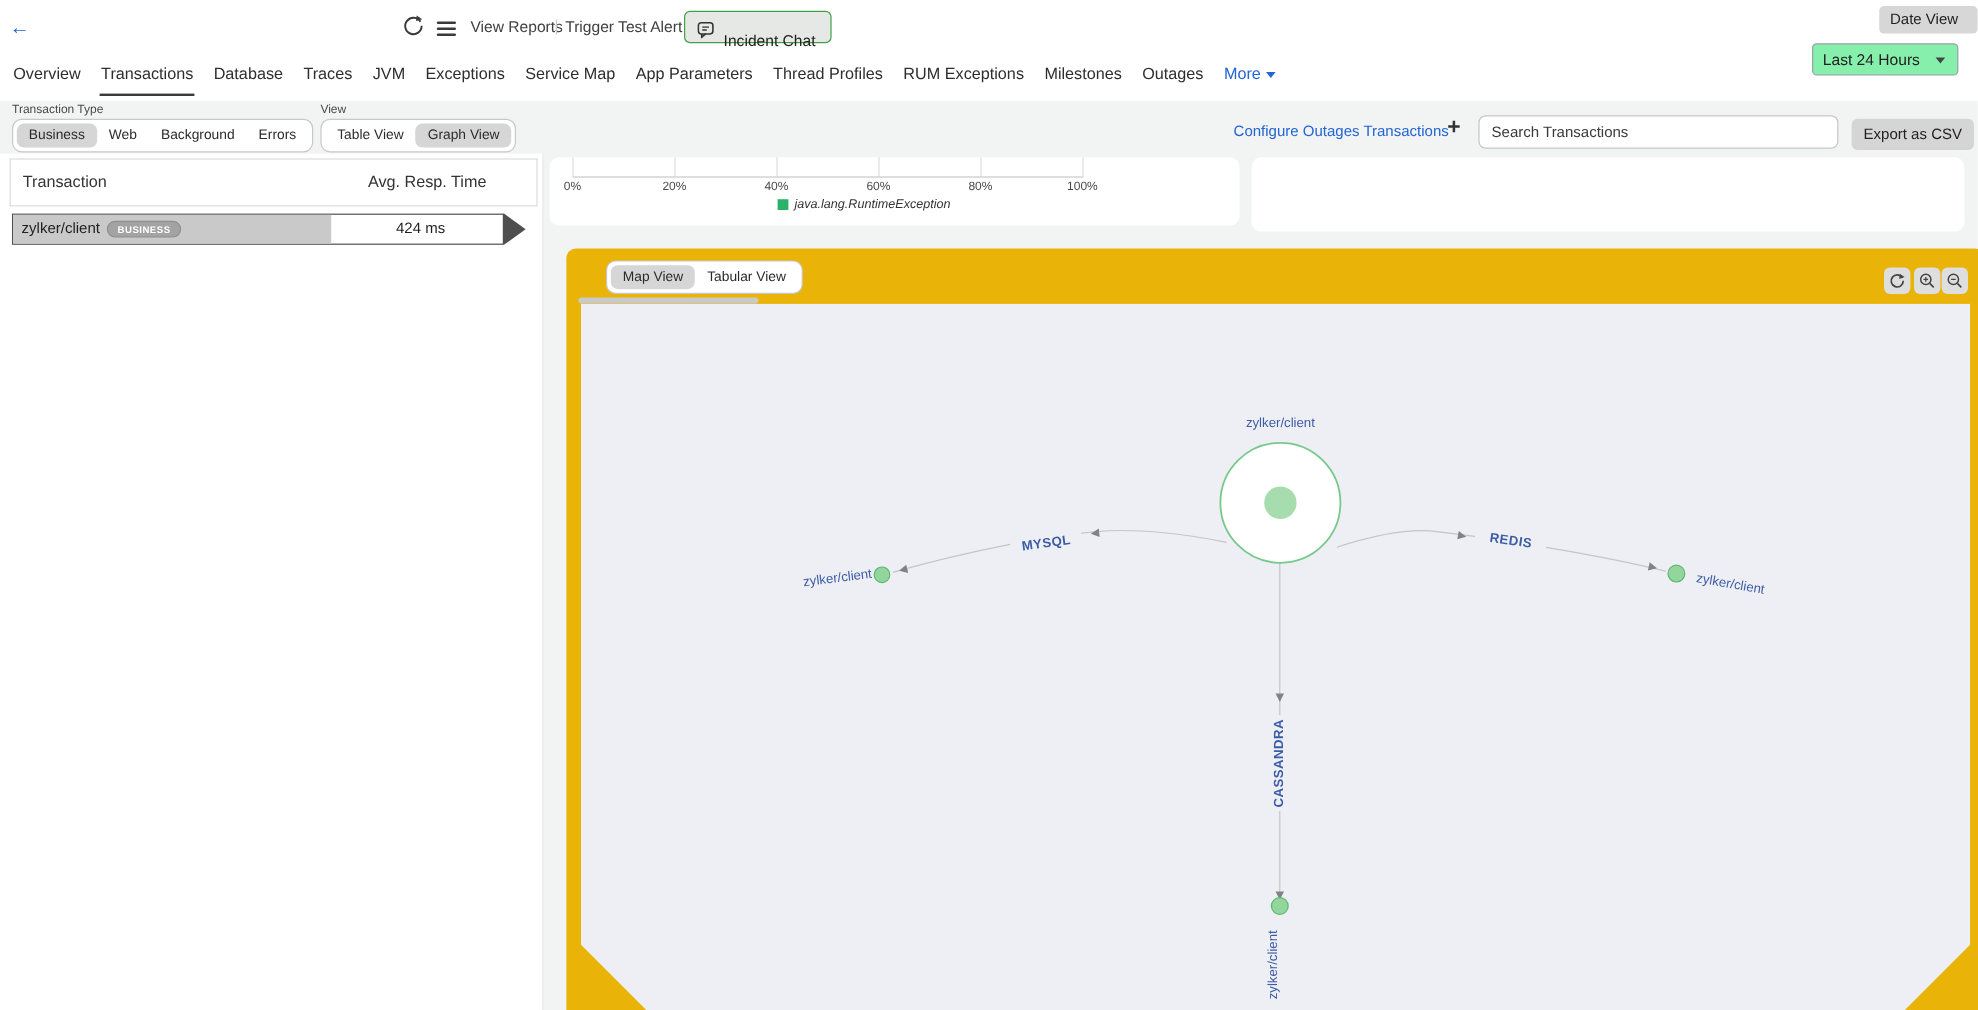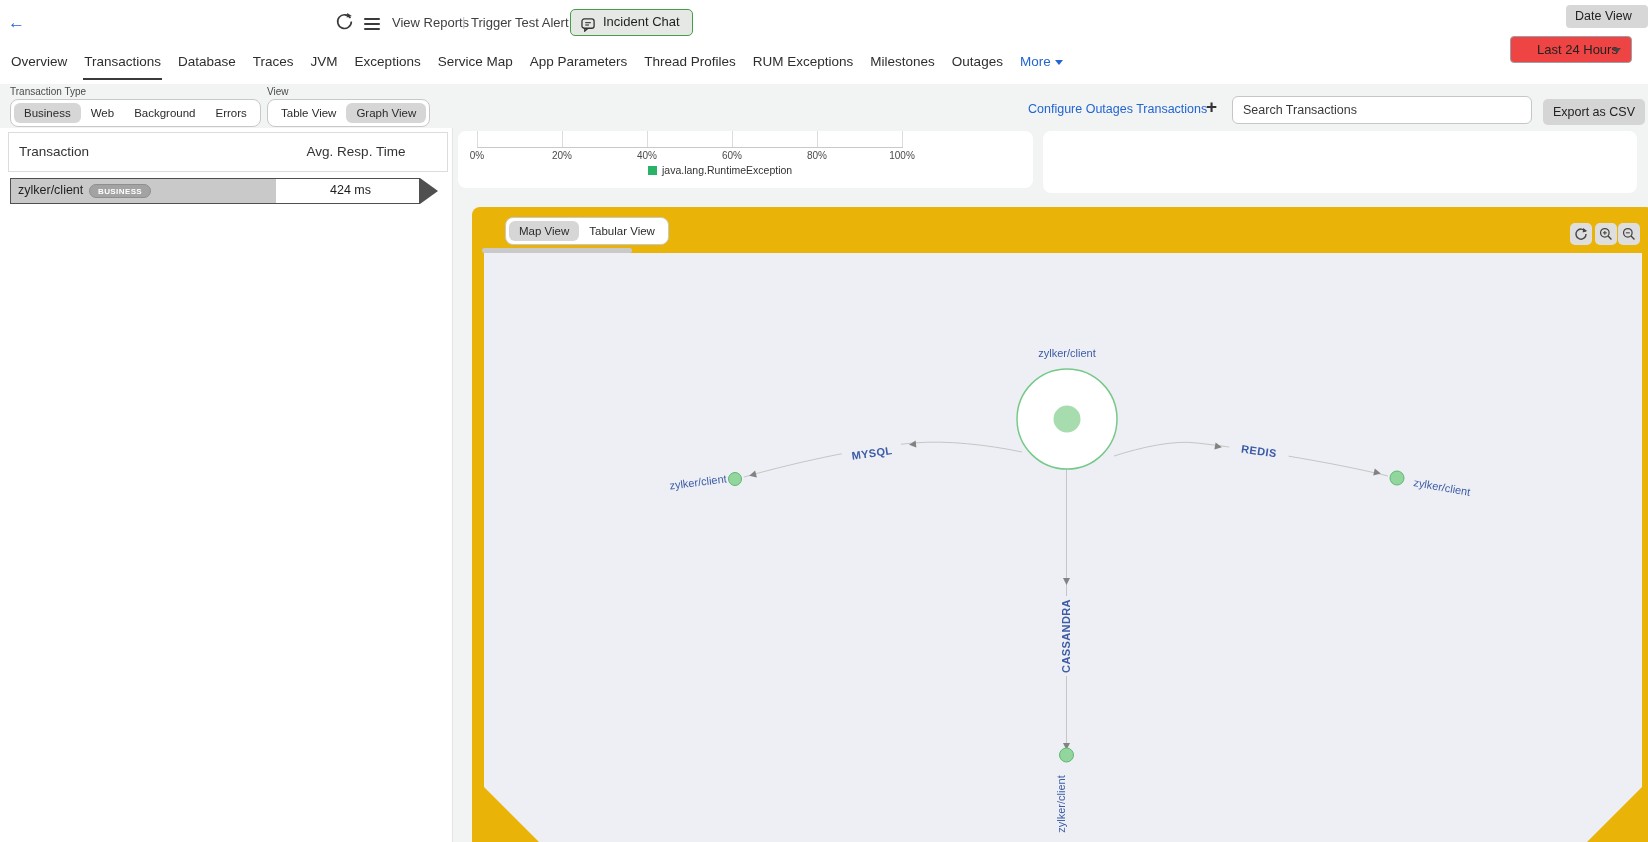--- a/index.html
+++ b/index.html
@@ -11,36 +11,36 @@
   .back-arrow { position:absolute; left:8px; top:13px; color:#2265d4; font-size:17px; cursor:pointer; }
   .app-select { position:absolute; left:25px; top:7px; width:298px; height:31px; border:1px solid #b8bdc3;
     border-radius:6px; background:#fff; font-size:13.5px; line-height:29px; padding-left:13px; cursor:pointer; }
   .caret { display:inline-block; width:0; height:0; border-left:4.5px solid transparent;
     border-right:4.5px solid transparent; border-top:5.5px solid #444; vertical-align:middle; }
   .app-select .caret { position:absolute; right:14px; top:13px; }
   .icon-btn { position:absolute; cursor:pointer; }
   .hamburger span { display:block; width:16px; height:2px; background:#3a3a3a; margin:3px 0; border-radius:1px; }
   .tb-link { position:absolute; top:15px; font-size:13px; color:#404040; cursor:pointer; text-decoration:none; }
   .tb-sep { position:absolute; left:462px; top:14px; color:#c6cbd1; font-size:13px; }
-  .incident-chat { position:absolute; left:570px; top:9px; height:27px; padding:0 12px 0 32px;
+  .incident-chat { position:absolute; left:570px; top:9px; height:27px; padding:12px 12px 0 32px;
     background:#e5e8e4; border:1.5px solid #43a047; border-radius:5px; font-size:13px; line-height:24px;
     color:#1f1f1f; cursor:pointer; }
   .chat-ic { position:absolute; left:10px; top:6px; }
   .date-view { position:absolute; left:1566px; top:5px; height:23px; padding:0 9px; background:#d7d7d7;
     border-radius:4px; font-size:12.5px; line-height:23px; color:#222; cursor:pointer; }
   .date-view .caret { margin-left:5px; border-top-width:5px; }
 
   
   .nav-row { position:absolute; left:10px; top:52px; display:flex; gap:15px; align-items:flex-start; }
   .tab { font-size:13.5px; color:#2e2e2e; padding:2px 1px 9px 1px; cursor:pointer; white-space:nowrap; }
   .tab.active { border-bottom:2px solid #3a3a3a; }
   .tab.more { color:#2265d4; }
   .tab.more .caret { border-top-color:#2265d4; margin-left:4px; }
   .time-select { position:absolute; left:1510px; top:36px; width:122px; height:27px; border:1px solid #9aa0a6;
-    border-radius:4px; background:#ef4444; font-size:13px; line-height:25px; padding-left:26px; cursor:pointer; }
+    border-radius:4px; background:#86efac; font-size:13px; line-height:25px; padding-left:8px; cursor:pointer; }
   .time-select .caret { position:absolute; right:10px; top:11px; }
 
   
   .content-bg { position:absolute; left:0; top:84px; width:1648px; height:758px; background:#f2f3f3; }
 
   
   .mini-label { position:absolute; font-size:10px; color:#4a4a4a; }
   .seg { position:absolute; height:28px; background:#fff; border:1px solid #c8c8c8; border-radius:8px;
     display:flex; align-items:center; padding:0 3px; }
   .seg-item { font-size:11.5px; color:#2b2b2b; padding:4px 10px; border-radius:6px; cursor:pointer; white-space:nowrap; }
@@ -72,21 +72,21 @@
   .txn-arrow { position:absolute; right:-19px; top:-1.5px; width:0; height:0;
     border-top:13px solid transparent; border-bottom:13px solid transparent; border-left:18px solid #4f4f4f; }
 
   
   .chart-card { position:absolute; left:458px; top:131px; width:575px; height:57px; background:#fff; border-radius:8px; }
   .tickline { position:absolute; top:0; width:1px; height:16px; background:#dcdcdc; }
   .axisline { position:absolute; left:19px; top:16px; width:426px; height:1px; background:#c9c9c9; }
   .ticklabel { position:absolute; top:19px; width:40px; text-align:center; font-size:10px; color:#4a4a4a; }
   .legend { position:absolute; left:190px; top:33px; display:flex; align-items:center; gap:5px; }
   .legend .sw { width:9px; height:9px; }
-  .legend .lt { font-size:10.5px; color:#333; }
+  .legend .lt { font-size:10.5px; color:#333;font-style:italic; }
 
   .empty-card { position:absolute; left:1043px; top:131px; width:594px; height:62px; background:#fff; border-radius:8px; }
 
   
   .map-card { position:absolute; left:472px; top:207px; width:1182px; height:635px; background:#eab308;
     border-radius:8px 8px 0 0; }
   .map-seg { left:33px; top:10px; }
   .map-scroll { position:absolute; left:10px; top:41px; width:150px; height:5px; background:#c9c9c9; border-radius:3px; }
   .map-btn { position:absolute; top:16px; width:22px; height:22px; background:#dedede; border-radius:5px;
     display:flex; align-items:center; justify-content:center; cursor:pointer; }

